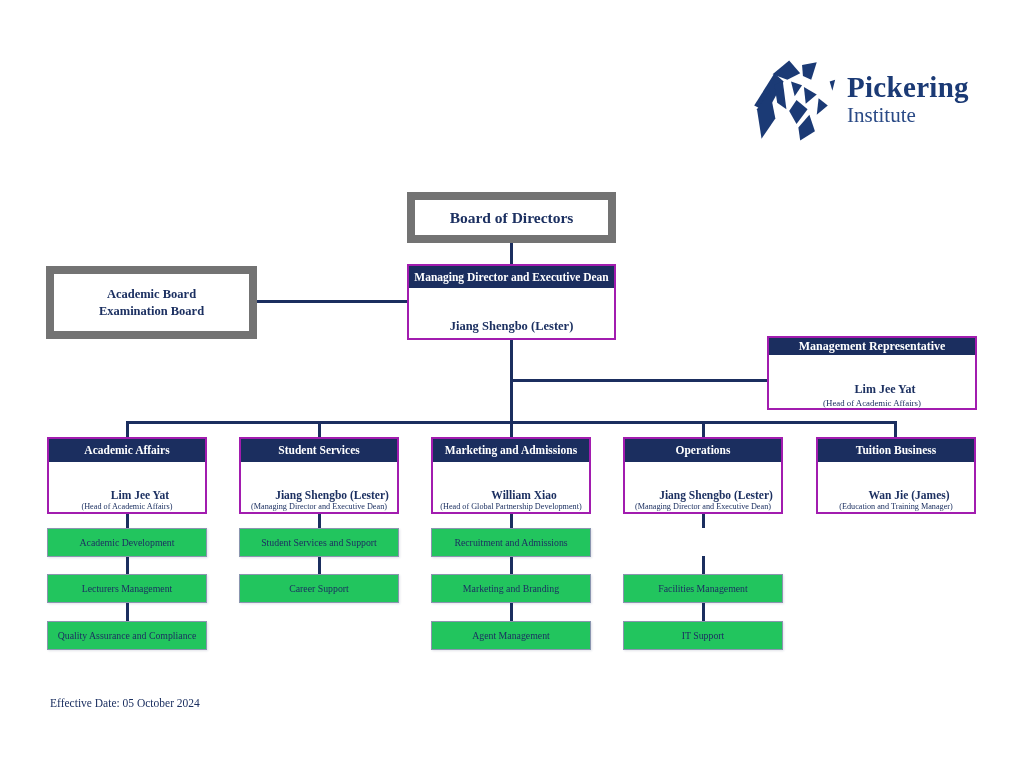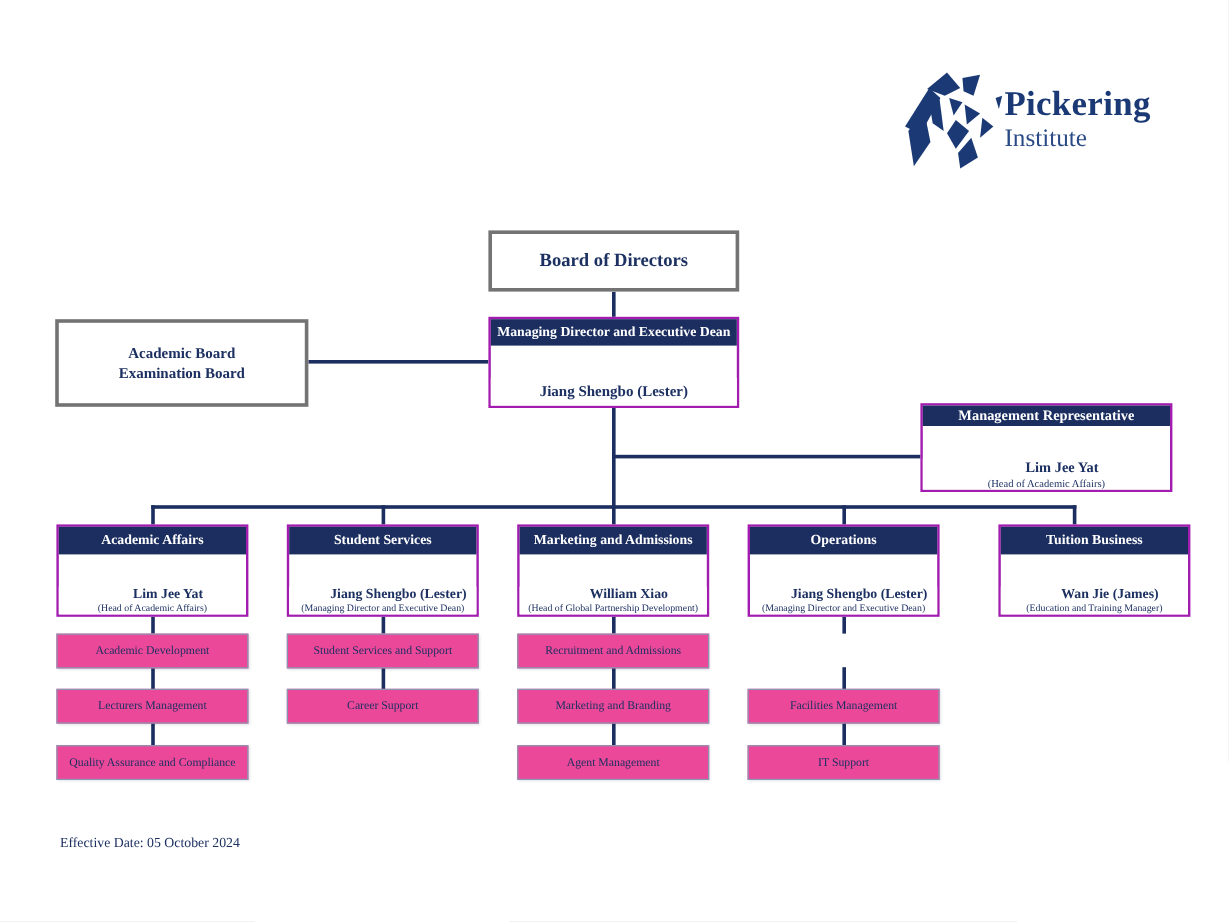--- a/index.html
+++ b/index.html
@@ -10,27 +10,27 @@
     font-family:"Liberation Serif","DejaVu Serif",serif;
     color:#1c3061;
   }
   
   .page-title {
     position:absolute; left:47px; top:82px;
     font-size:32px; font-weight:bold; color:#17295c; letter-spacing:0.2px;
   }
   .logo { position:absolute; left:745px; top:52px; width:240px; height:95px; display:flex; align-items:center; }
   .logo svg { width:92px; height:92px; flex:0 0 auto; }
-  .logo-text { line-height:1; }
+  .logo-text { margin-left:10px; line-height:1; }
   .logo-name { font-size:29px; font-weight:bold; color:#1b3a75; letter-spacing:0.3px; }
   .logo-sub  { font-size:21px; font-weight:normal; color:#2a4a86; margin-top:3px; }
   
   .box, .stack, .unit { position:absolute; background:#fff; }
   .box {
-    border:3px solid #737373; display:flex; flex-direction:column;
+    border:8px solid #737373; display:flex; flex-direction:column;
     align-items:center; justify-content:center; text-align:center;
   }
   .stack { border:2px solid #a21caf; display:flex; flex-direction:column;gap:27px; }
   .stack .hd {
     background:#1b2e5f; color:#ffffff; font-weight:bold;
     display:flex; align-items:center; justify-content:center; text-align:center;
   }
   .stack .bd {
     background:#fff; display:flex; flex-direction:column;
     align-items:center; justify-content:center; text-align:center;
@@ -47,23 +47,23 @@
   .rep-box .hd { height:35px; font-size:12px; }
   .rep-box .bd { height:35px; }
   .rep-box .person-name { font-size:12px; }
   .rep-box .person-role { font-size:8.8px; margin-top:1px; }
   
   .dept { top:437px; width:160px; height:77px; }
   .dept .hd { height:36px; font-size:11.5px; padding:0 2px; }
   .dept .bd { height:37px; }
   .dept .person-name { font-size:11.5px; }
   .dept .person-role { font-size:8.2px; margin-top:1px; white-space:nowrap; }
-  .c0 { left:47px; }  .c1 { left:239px; } .c2 { left:431px; } .c3 { left:623px; } .c4 { left:816px;margin-left:16px; }
+  .c0 { left:47px; }  .c1 { left:239px; } .c2 { left:431px; } .c3 { left:623px; } .c4 { left:816px; }
   .unit {
-    width:160px; border:1.5px solid #8a95af; background:#ec4899;
+    width:160px; border:1.5px solid #8a95af; background:#22c55e;
     display:flex; align-items:center; justify-content:center; text-align:left;
     font-size:9.8px; color:#1c3061; box-shadow:1px 1px 2px rgba(30,45,90,0.12);
   }
   .u0 { top:528px; height:29px; } .u1 { top:574px; height:29px; } .u2 { top:621px; height:29px; }
   
   .line { position:absolute; background:#1b2e5f; }
   
   .effective-date { position:absolute; left:50px; top:697px; font-size:11.5px; color:#1c3061; }
 </style>
 </head>

